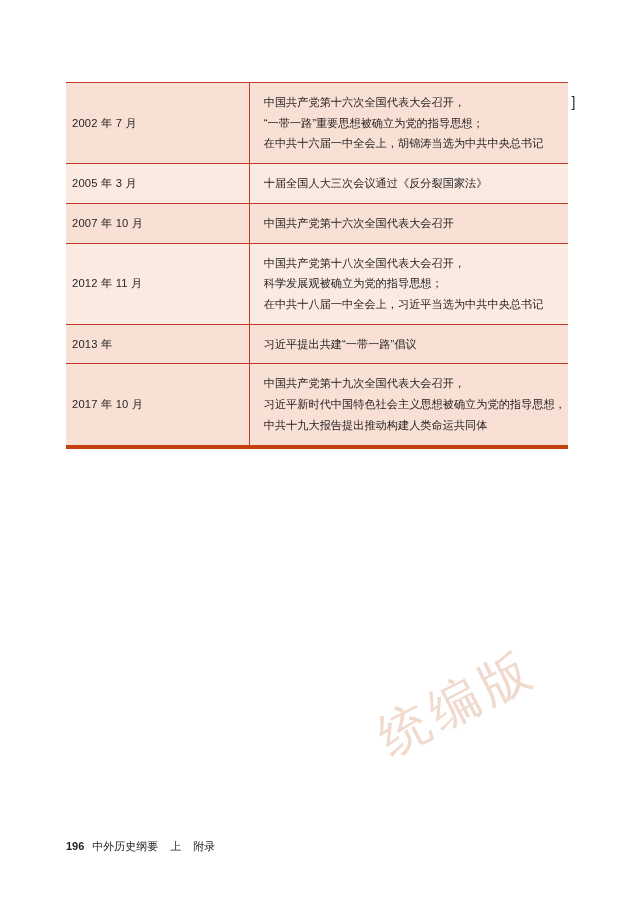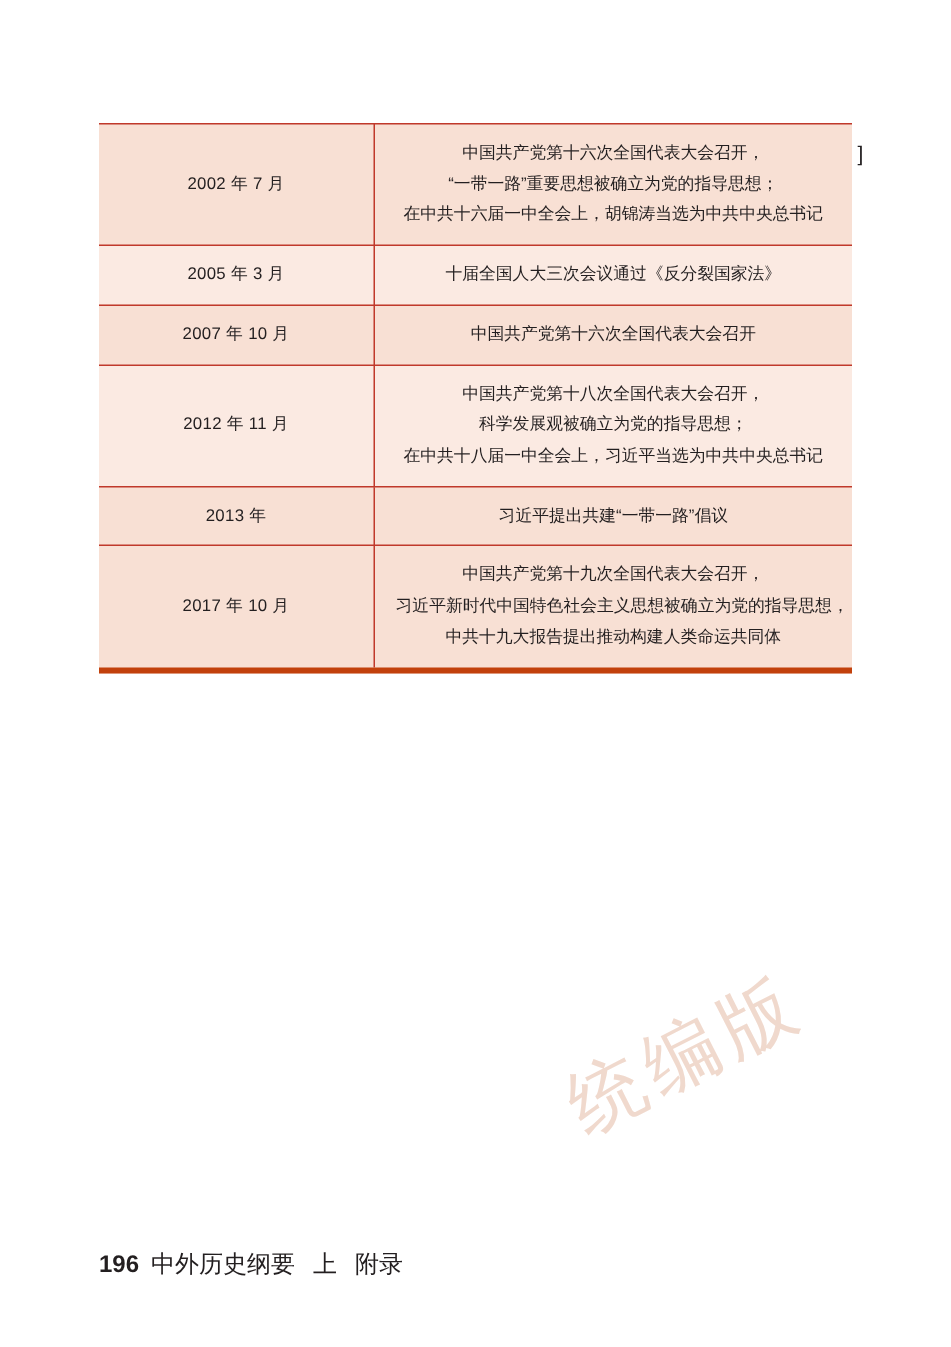--- a/index.html
+++ b/index.html
@@ -61,21 +61,21 @@
   }
 
   table.chrono td {
     border: 1px solid #c0392b;
     border-left: none;
     border-right: none;
     color: #231f20;
     font-size: 11.2px;
     line-height: 1.85;
     padding: 9px 6px;
-    text-align: center;
+    text-align: left;
     vertical-align: middle;
     margin-left: 32px;
   }
   table.chrono td.date {
     border-right: 1px solid #c0392b;
     letter-spacing: 0.2px;
   }
   table.chrono td.event {
     padding-left: 14px;
     padding-right: 14px;
@@ -103,21 +103,21 @@
     font-family: "Liberation Serif", "DejaVu Serif", serif;
     white-space: nowrap;
     user-select: none;
   }
 
   
   .footer {
     position: absolute;
     left: 66px;
     bottom: 44px;
-    font-size: 16px;
+    font-size: 11px;
     color: #231f20;
     white-space: nowrap;
   }
   .footer .pg { font-weight: bold; margin-right: 8px; }
   .footer .t1 { margin-right: 12px; }
   .footer .t2 { margin-right: 12px; }
 </style>
 </head>
 <body>
 

